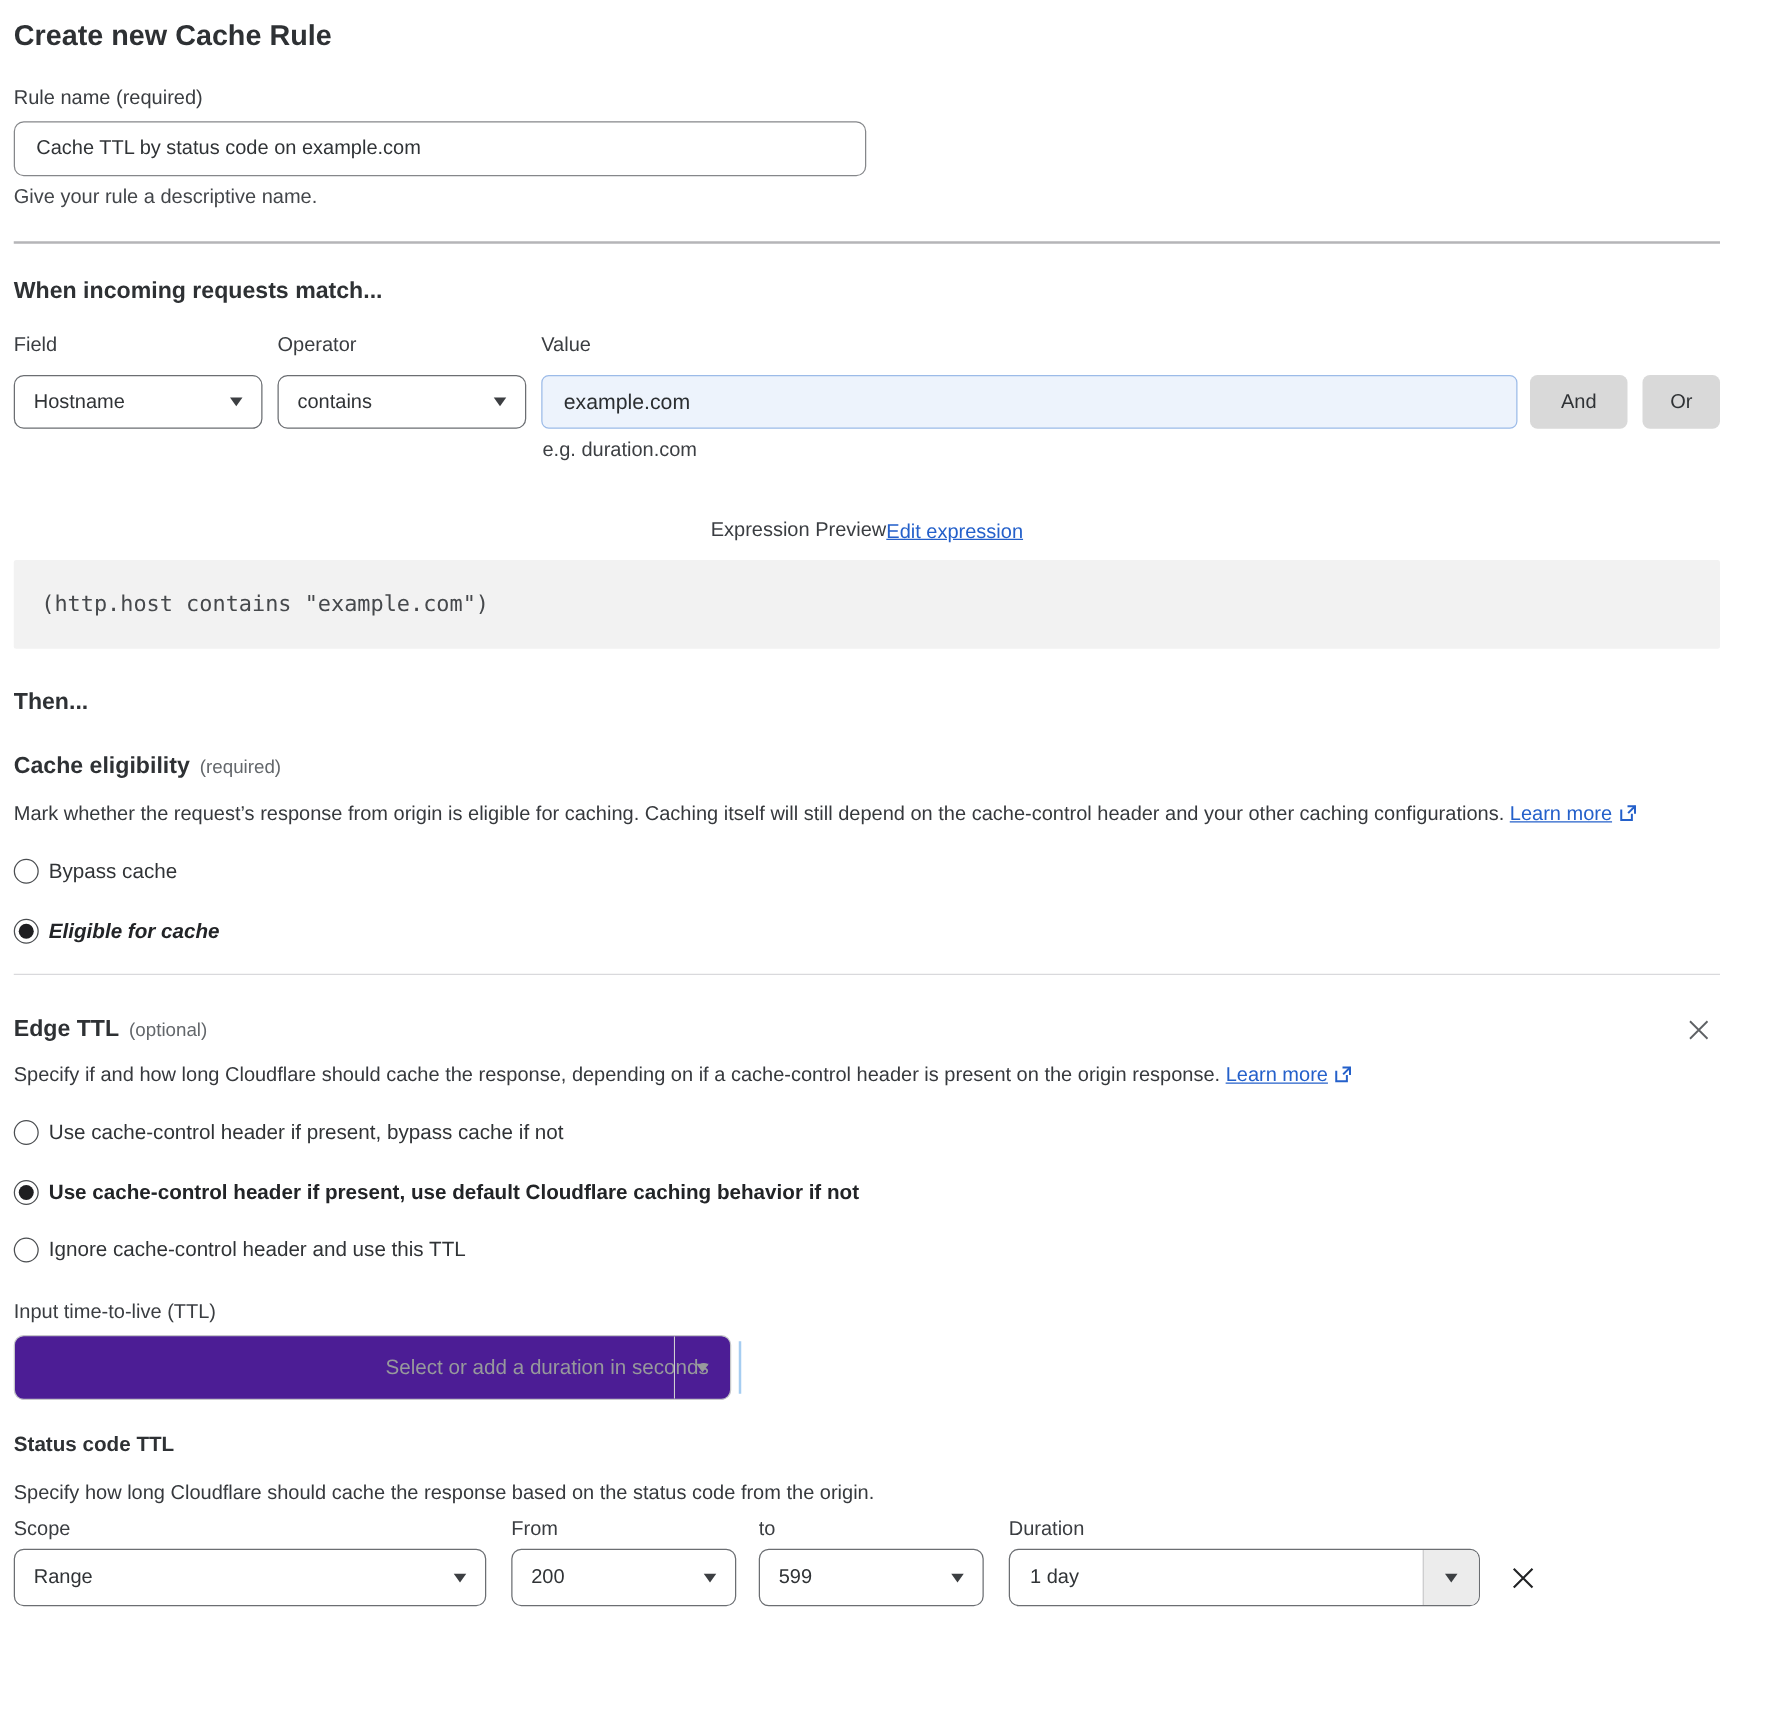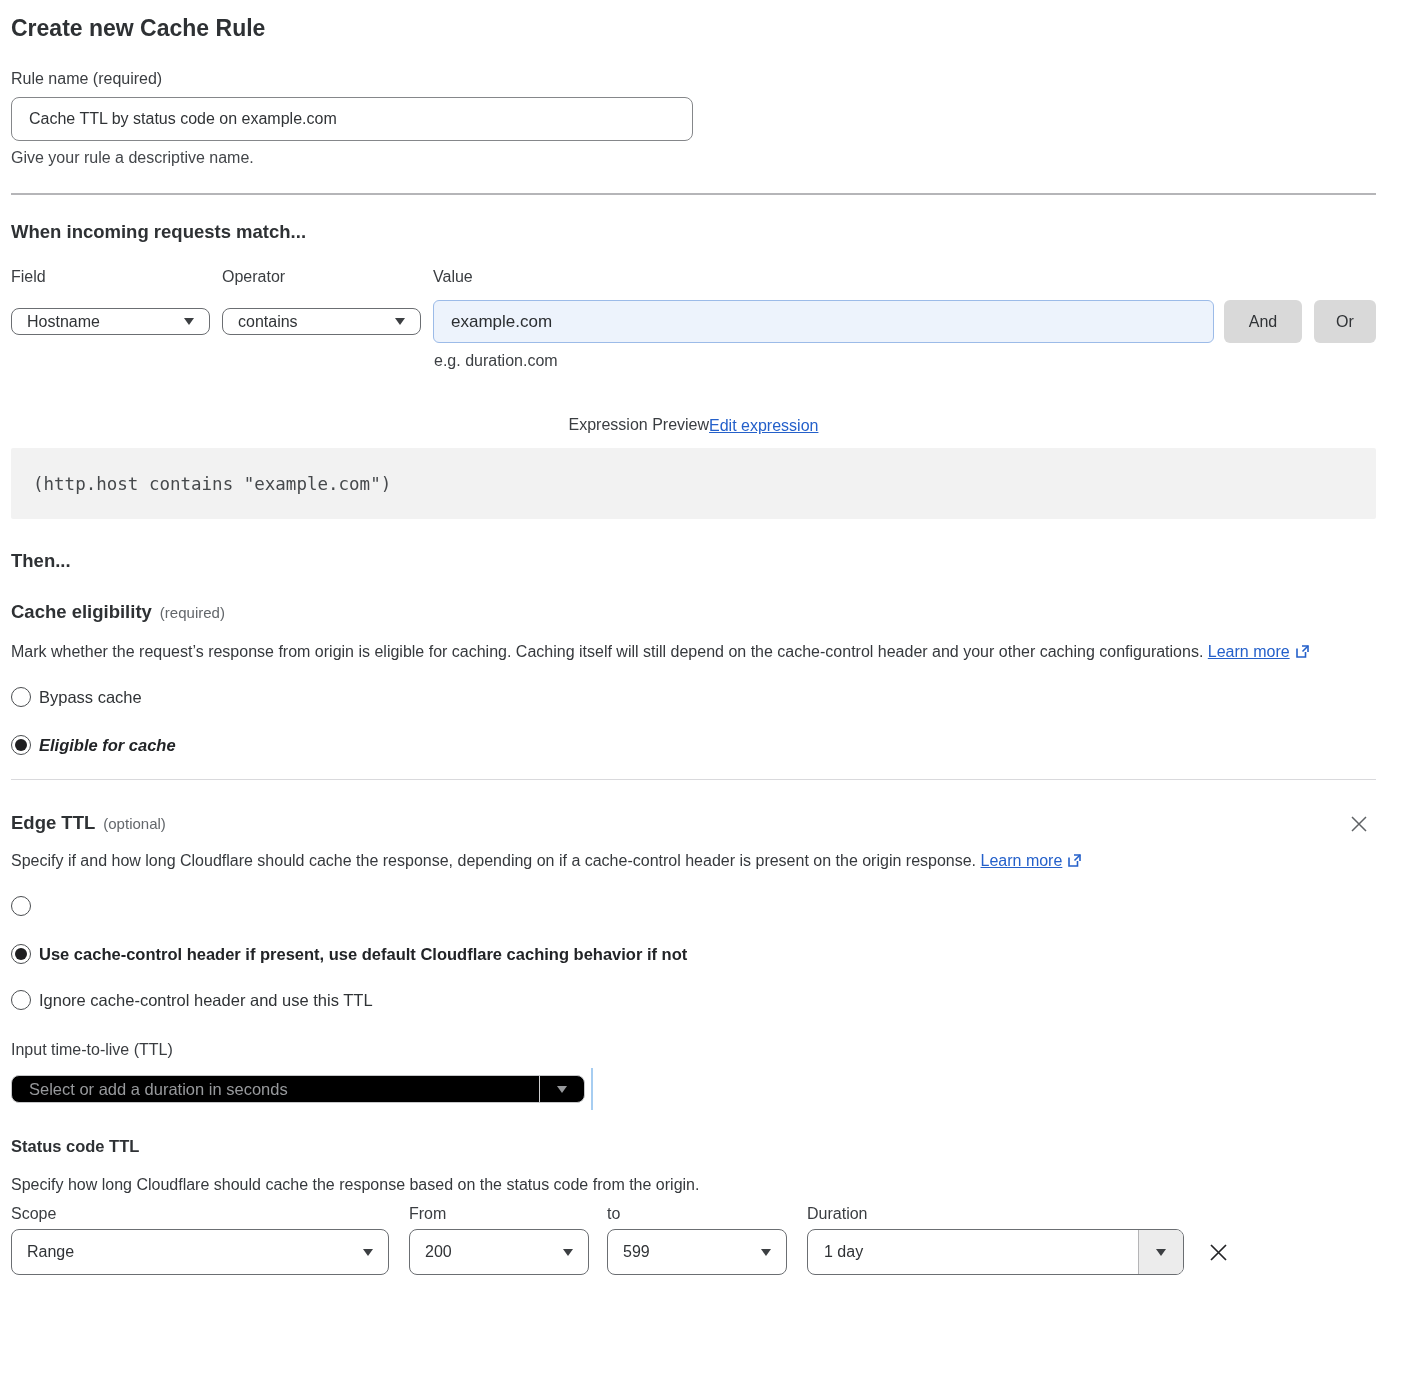--- a/index.html
+++ b/index.html
@@ -29,21 +29,21 @@
   .qualifier { font-size: 15px; font-weight: 400; color: #63676b; margin-left: 8px; }
 
   .match-labels { display: flex; gap: 12px; margin-top: 24px; }
   .match-labels .c1 { width: 199px; }
   .match-labels .c2 { width: 199px; }
   .match-labels .c3 { width: 781px; }
 
   .match-controls { display: flex; gap: 12px; margin-top: 13px; align-items: center; }
 
   .select {
-    height: 27px; border: 1px solid #6b6e72; border-radius: 8px; background: #fff;
+    height: 43px; border: 1px solid #6b6e72; border-radius: 8px; background: #fff;
     display: flex; align-items: center; justify-content: space-between;
     padding: 0 15px; font-size: 16px; color: #303336; cursor: pointer;
   }
   .sel-199 { width: 199px; }
   .caret { width: 0; height: 0; border-left: 5.5px solid transparent; border-right: 5.5px solid transparent; border-top: 7px solid #3c3f42; flex: none; }
   .caret.gray { border-top-color: #97999c; }
 
   .value-input {
     width: 781px; height: 43px; border: 1px solid #9cbbe8; border-radius: 6px;
     background: #edf3fc; display: flex; align-items: center; padding: 0 17px;
@@ -77,23 +77,23 @@
     position: relative; flex: none; cursor: pointer; background:#fff;
   }
   .radio.on::after { content:""; position:absolute; inset:3px; background:#1e1e20; border-radius:50%; }
   .opt-label { font-size: 16.5px; color: #303336; cursor: pointer; }
   .opt-label.on { font-weight: 700; color: #222427; }
 
   .edge-head-row { display: flex; justify-content: space-between; align-items: flex-start; margin-top: 32px; }
 
   .ttl-select-row { display: flex; align-items: center; margin-top: 8px; }
   .ttl-select {
-    width: 574px; height: 28px; background: #000000; border: 1px solid #c6c7c9;
+    width: 574px; height: 52px; background: #4c1d95; border: 1px solid #c6c7c9;
     border-radius: 8px; display: flex; align-items: center; position: relative;
-    padding: 0 17px; font-size: 16.5px; color: #97999c; cursor: default;
+    padding: 0 17px; font-size: 16.5px; color: #97999c; cursor: default; justify-content: flex-end;
   }
   .ttl-select .arrow-seg {
     position: absolute; right: 0; top: 0; bottom: 0; width: 45px;
     border-left: 1px solid #cfcfd1; display: flex; align-items: center; justify-content: center;
     border-radius: 0 8px 8px 0;
   }
   .ttl-caret-bar { width: 2px; height: 42px; background: #a6cdf1; margin-left: 6px; }
 
   .status-heading { font-size: 16.5px; font-weight: 700; color: #2e3134; margin-top: 27px; }
   .status-desc { font-size: 16px; color: #36393d; margin-top: 20px; }
@@ -203,20 +203,21 @@
   <span>Specify if and how long Cloudflare should cache the response, depending on if a cache-control header is present on the origin response.</span>
   <a class="link"><span>Learn more</span><svg class="ext-icon" width="15" height="15" viewBox="0 0 15 15">
         <path d="M2 4.5 V13 H10.5 V8" fill="none" stroke="#2460ca" stroke-width="1.6"></path>
         <path d="M7 2 H13 V8" fill="none" stroke="#2460ca" stroke-width="1.6"></path>
         <path d="M13 2 L7.5 7.5" stroke="#2460ca" stroke-width="1.6"></path>
       </svg></a>
 </p>
 
 <div class="radio-row" style="margin-top:21px;">
   <span class="radio"></span>
+  <span class="opt-label">Use cache-control header if present, bypass cache if not</span>
 </div>
 <div class="radio-row" style="margin-top:28px;">
   <span class="radio on"></span>
   <span class="opt-label on">Use cache-control header if present, use default Cloudflare caching behavior if not</span>
 </div>
 <div class="radio-row" style="margin-top:26px;">
   <span class="radio"></span>
   <span class="opt-label">Ignore cache-control header and use this TTL</span>
 </div>
 

